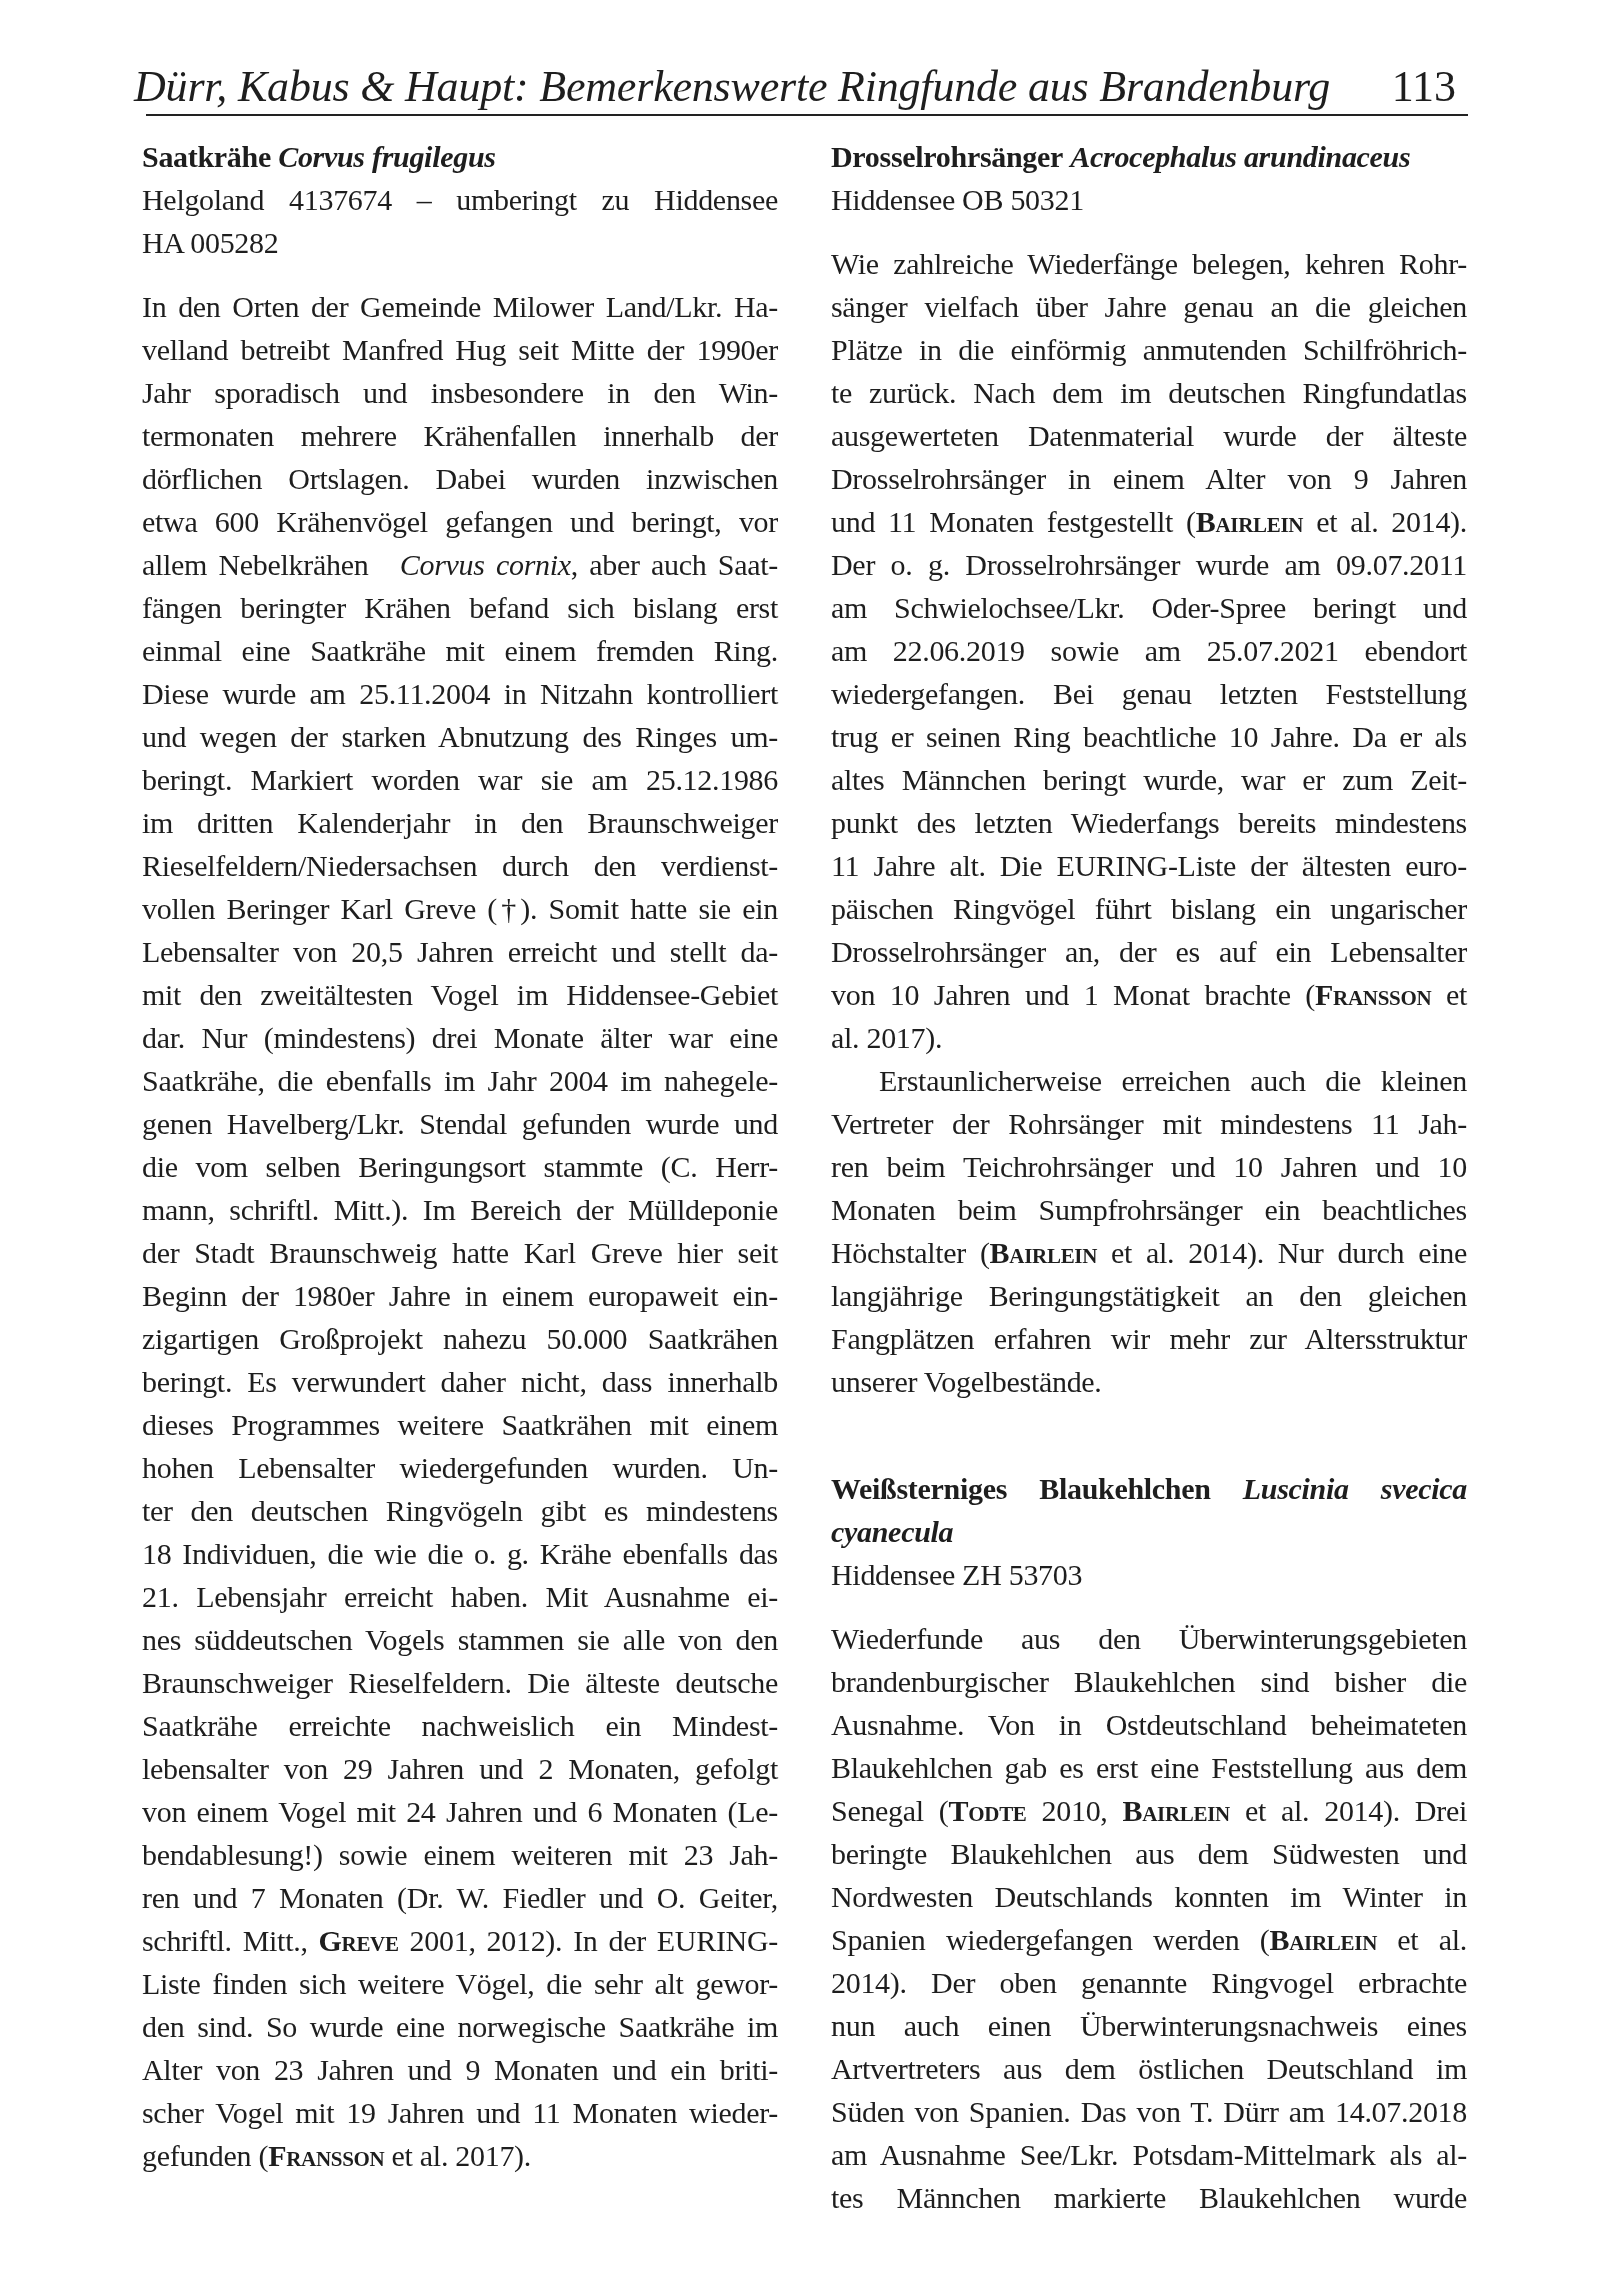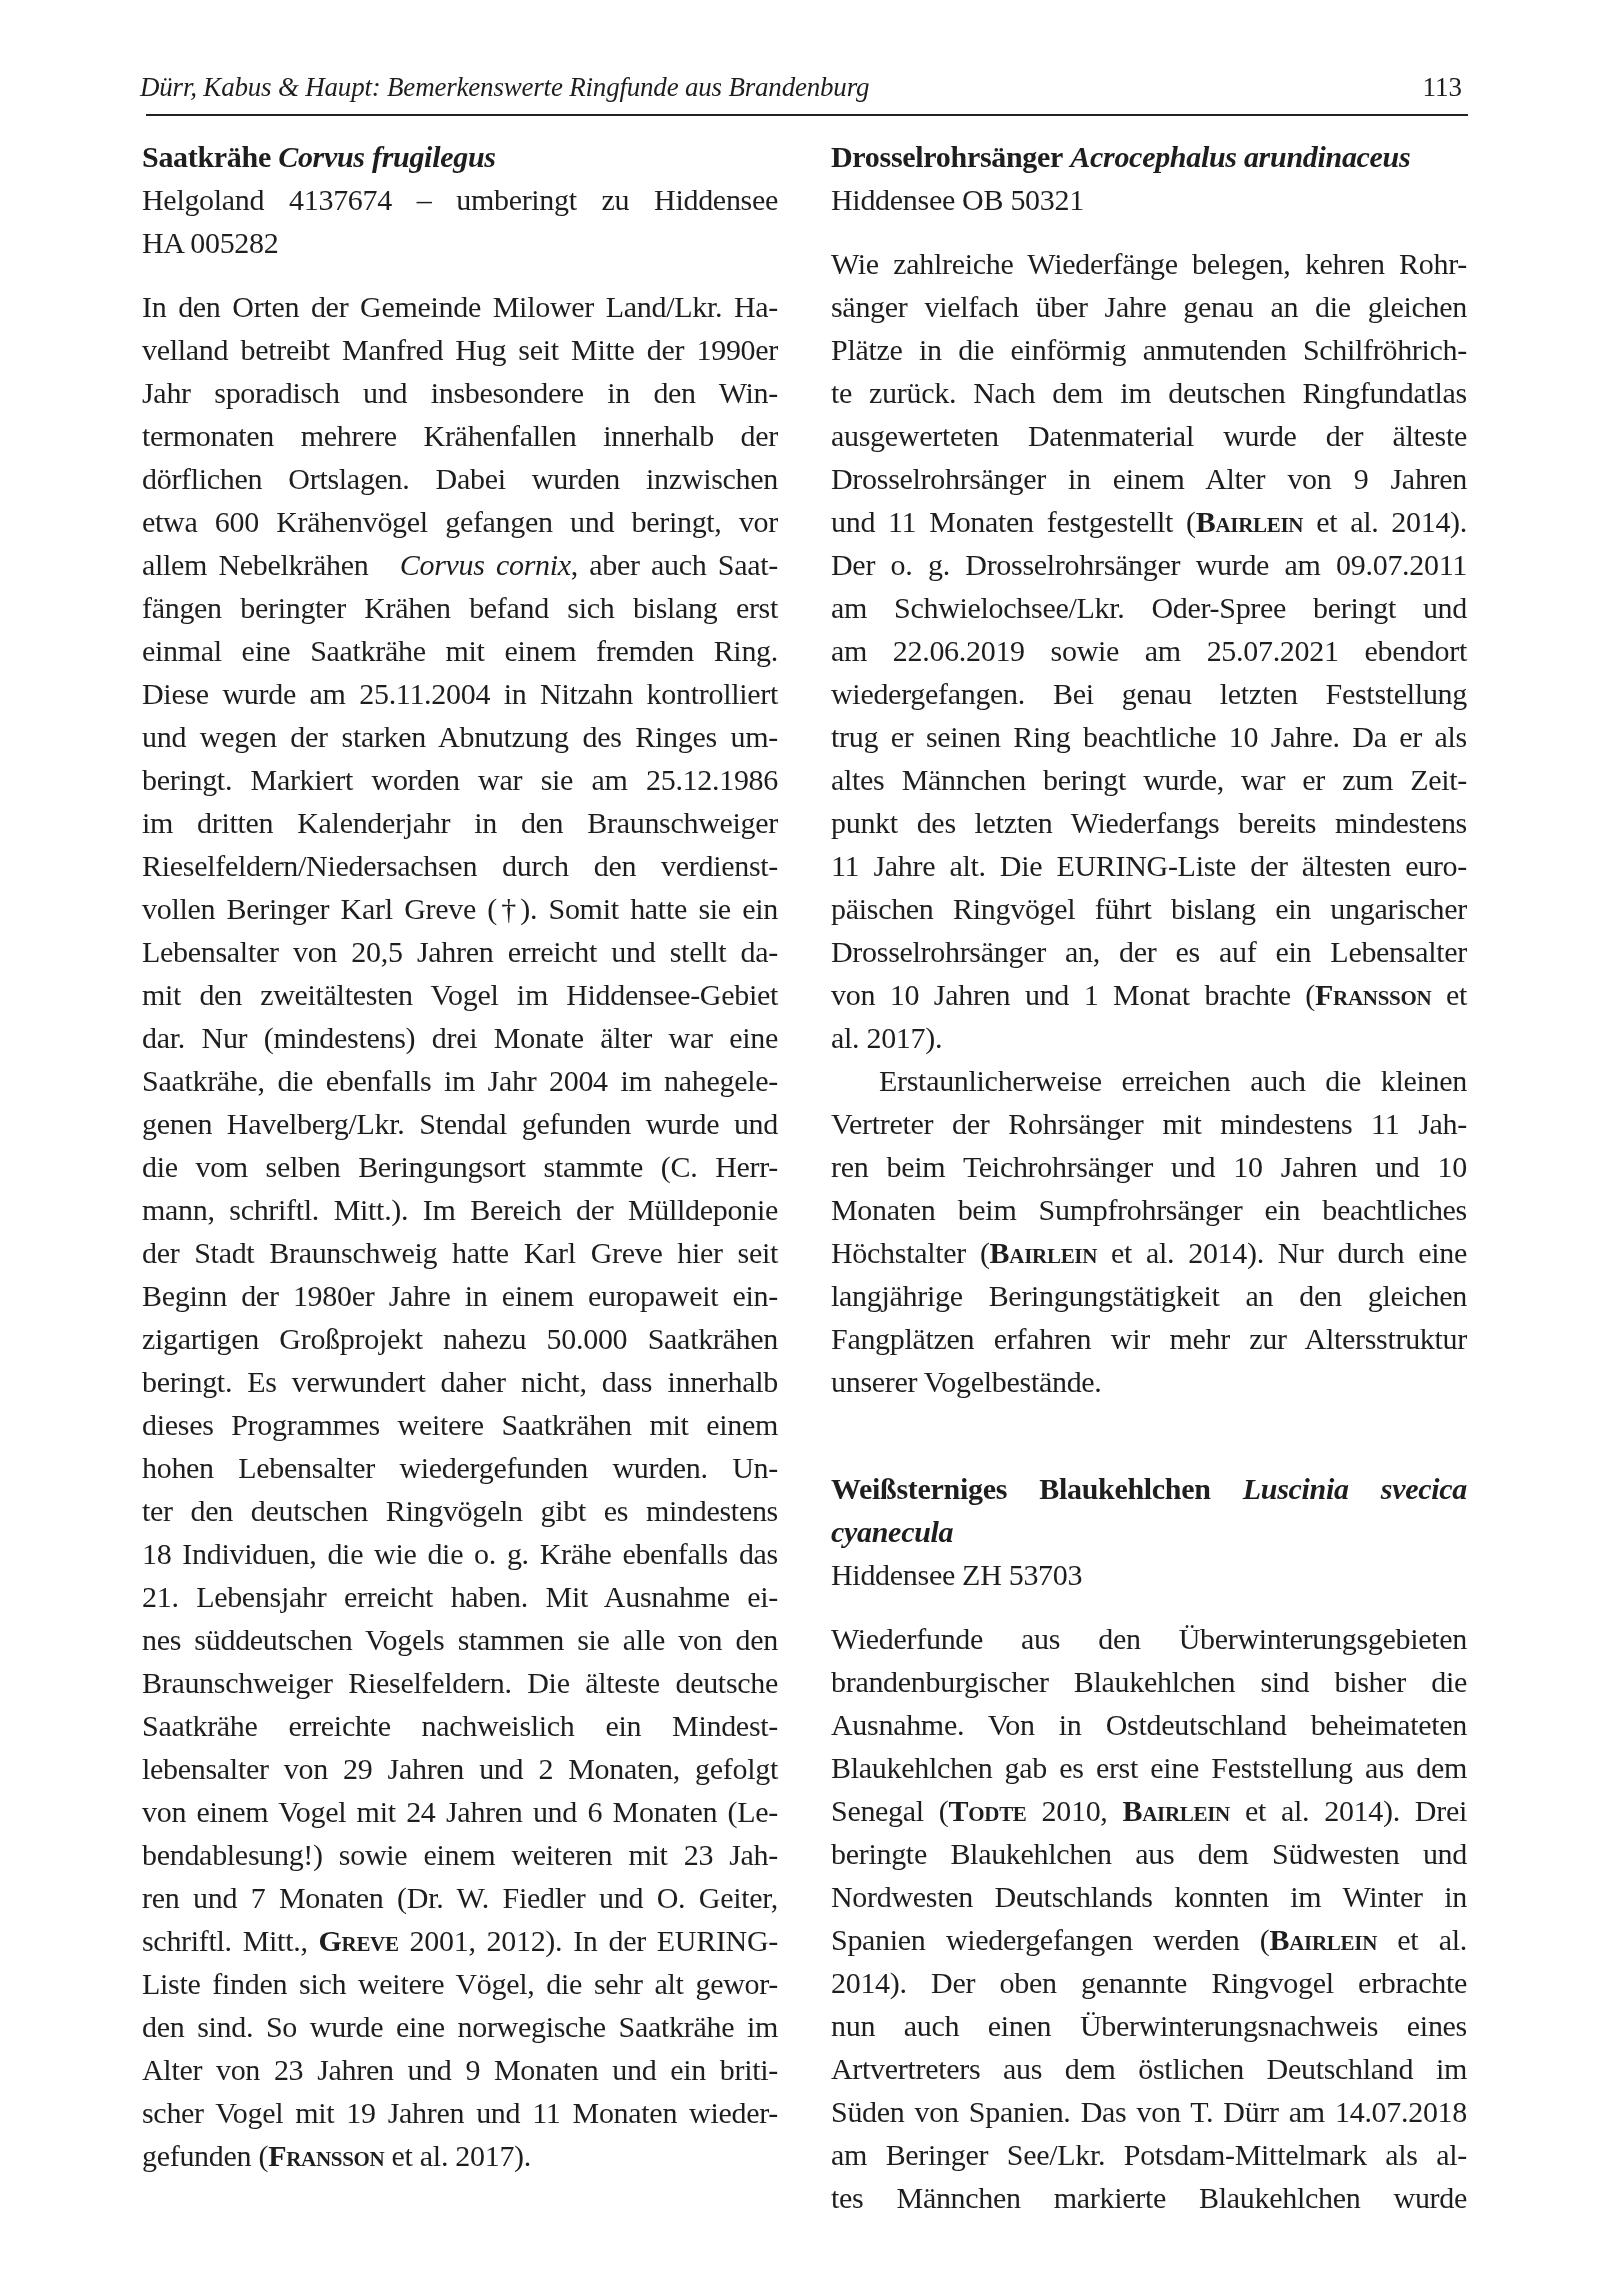--- a/index.html
+++ b/index.html
@@ -2,22 +2,22 @@
 <html style="font-size:13px"><head>
 <meta charset="utf-8">
 <style>
   html, body { margin: 0; padding: 0; background: #ffffff; }
   body {
     width: 1612px; height: 2295px; position: relative; overflow: hidden;
     font-family: "Liberation Serif", "DejaVu Serif", serif;
     color: #1e1e1e;
   }
   .running-head {
-    position: absolute; left: 140px; top: 63px; width: 1322px; height: 48px;
-    font-style: italic; font-size: 27px; line-height: 48px;
+    position: absolute; left: 134px; top: 63px; width: 1322px; height: 48px;
+    font-style: italic; font-size: 44px; line-height: 48px;
   }
   .running-head .title { position: absolute; left: 0; top: 0; letter-spacing: -0.2px; }
   .running-head .pageno { position: absolute; right: 0; top: 0; font-style: normal; margin-left: 16px; }
   .head-rule {
     position: absolute; left: 146px; top: 114px; width: 1322px; height: 2.4px; background: #222;
   }
   .col { position: absolute; top: 135px; width: 636px; }
   .col.left { left: 142px; }
   .col.right { left: 831px; }
   .line {
@@ -158,18 +158,18 @@
         <span class="line">Ausnahme. Von in Ostdeutschland beheimateten</span>
         <span class="line">Blaukehlchen gab es erst eine Feststellung aus dem</span>
         <span class="line">Senegal (<span class="sc">Todte</span> 2010, <span class="sc">Bairlein</span> et al. 2014). Drei</span>
         <span class="line">beringte Blaukehlchen aus dem Südwesten und</span>
         <span class="line">Nordwesten Deutschlands konnten im Winter in</span>
         <span class="line">Spanien wiedergefangen werden (<span class="sc">Bairlein</span> et al.</span>
         <span class="line">2014). Der oben genannte Ringvogel erbrachte</span>
         <span class="line">nun auch einen Überwinterungsnachweis eines</span>
         <span class="line">Artvertreters aus dem östlichen Deutschland im</span>
         <span class="line">Süden von Spanien. Das von T. Dürr am 14.07.2018</span>
-        <span class="line">am Beringer See/Lkr. Potsdam-Mittelmark als al-</span>
+        <span class="line">am Ausnahme See/Lkr. Potsdam-Mittelmark als al-</span>
         <span class="line">tes Männchen markierte Blaukehlchen wurde</span>
       </div>
   </div>
 </div>
 
 
 </body></html>

